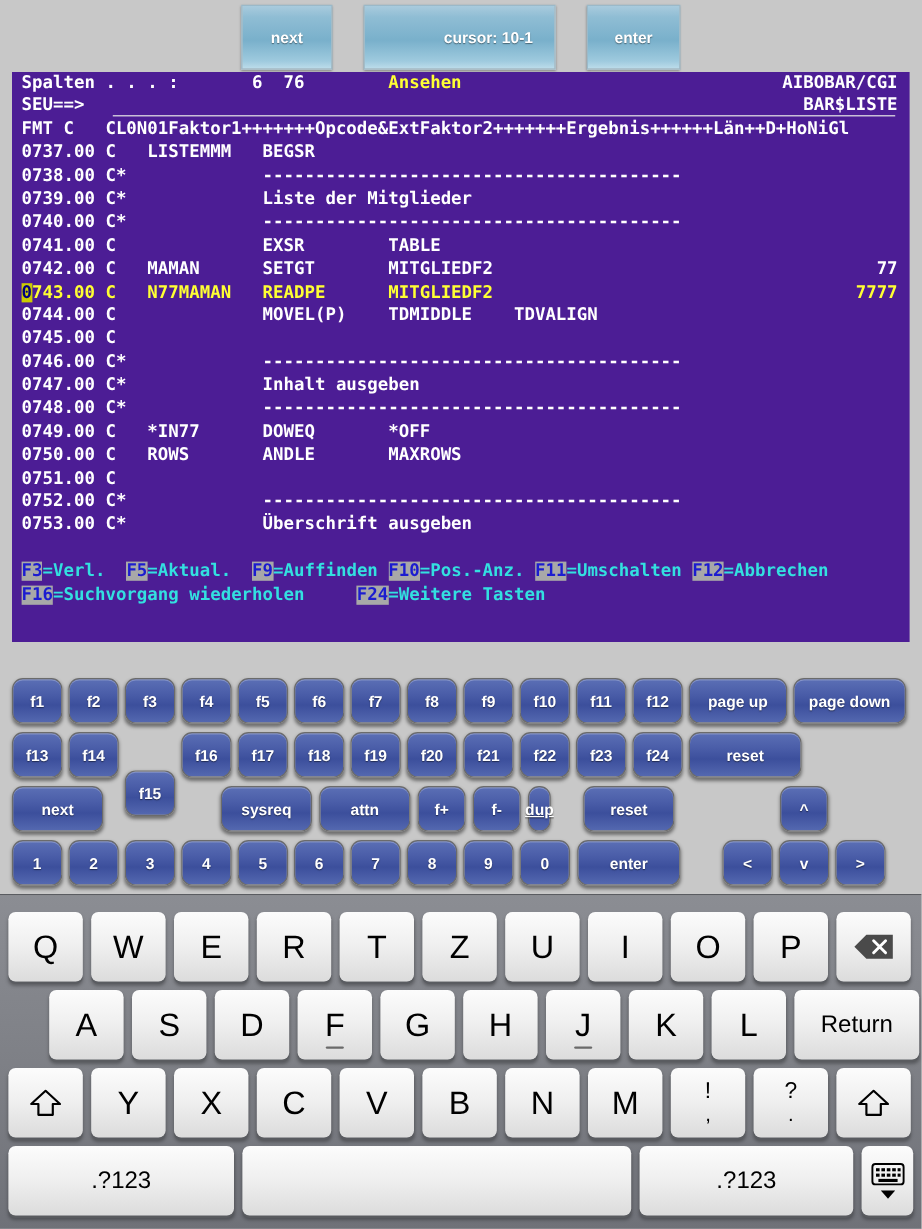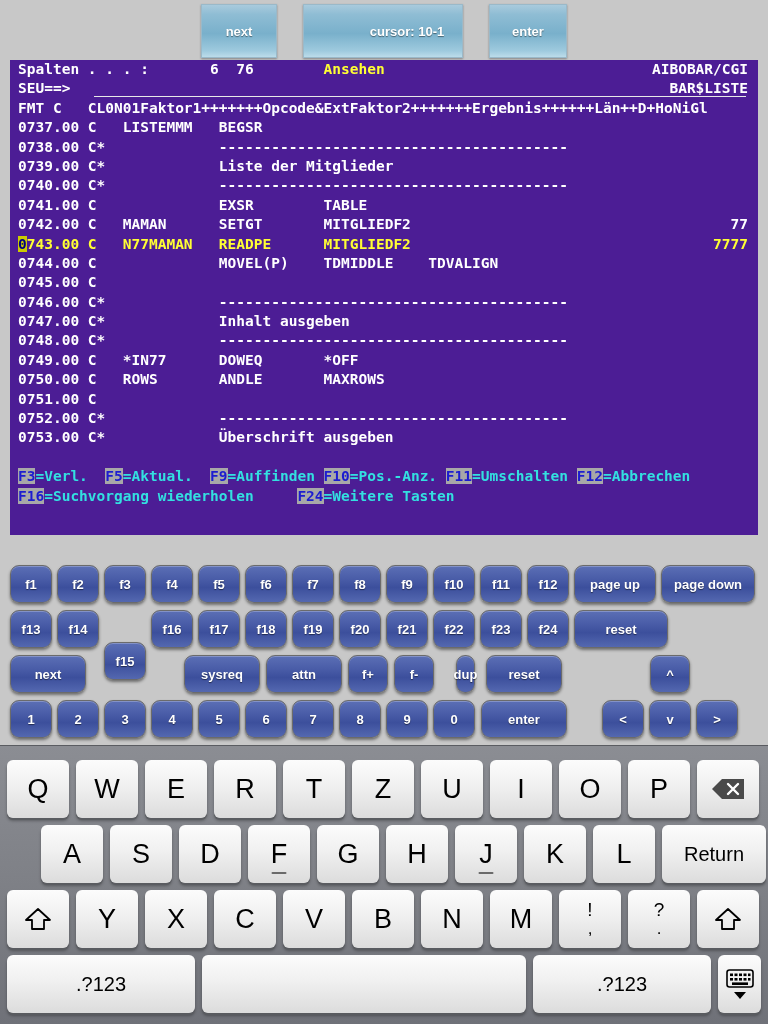--- a/index.html
+++ b/index.html
@@ -165,21 +165,21 @@
     <div class="kb" style="left: 386px; top: 65px; width: 42px;">f21</div>
     <div class="kb" style="left: 433px; top: 65px; width: 42px;">f22</div>
     <div class="kb" style="left: 480px; top: 65px; width: 42px;">f23</div>
     <div class="kb" style="left: 527px; top: 65px; width: 42px;">f24</div>
     <div class="kb" style="left: 574px; top: 65px; width: 94px;">reset</div>
     <div class="kb" style="left: 10px; top: 110px; width: 76px;">next</div>
     <div class="kb" style="left: 184px; top: 110px; width: 76px;">sysreq</div>
     <div class="kb" style="left: 266px; top: 110px; width: 76px;">attn</div>
     <div class="kb" style="left: 348px; top: 110px; width: 40px;">f+</div>
     <div class="kb" style="left: 394px; top: 110px; width: 40px;">f-</div>
-    <div class="kb" style="left: 456px; top: 110px; width: 19px;">dup</div>
+    <div class="kb" style="left: 440px; top: 110px; width: 19px; text-decoration: underline;">dup</div>
     <div class="kb" style="left: 486px; top: 110px; width: 76px;">reset</div>
     <div class="kb" style="left: 650px; top: 110px; width: 40px;">^</div>
     <div class="kb" style="left: 10px; top: 155px; width: 42px;">1</div>
     <div class="kb" style="left: 57px; top: 155px; width: 42px;">2</div>
     <div class="kb" style="left: 104px; top: 155px; width: 42px;">3</div>
     <div class="kb" style="left: 151px; top: 155px; width: 42px;">4</div>
     <div class="kb" style="left: 198px; top: 155px; width: 42px;">5</div>
     <div class="kb" style="left: 245px; top: 155px; width: 42px;">6</div>
     <div class="kb" style="left: 292px; top: 155px; width: 42px;">7</div>
     <div class="kb" style="left: 339px; top: 155px; width: 42px;">8</div>

